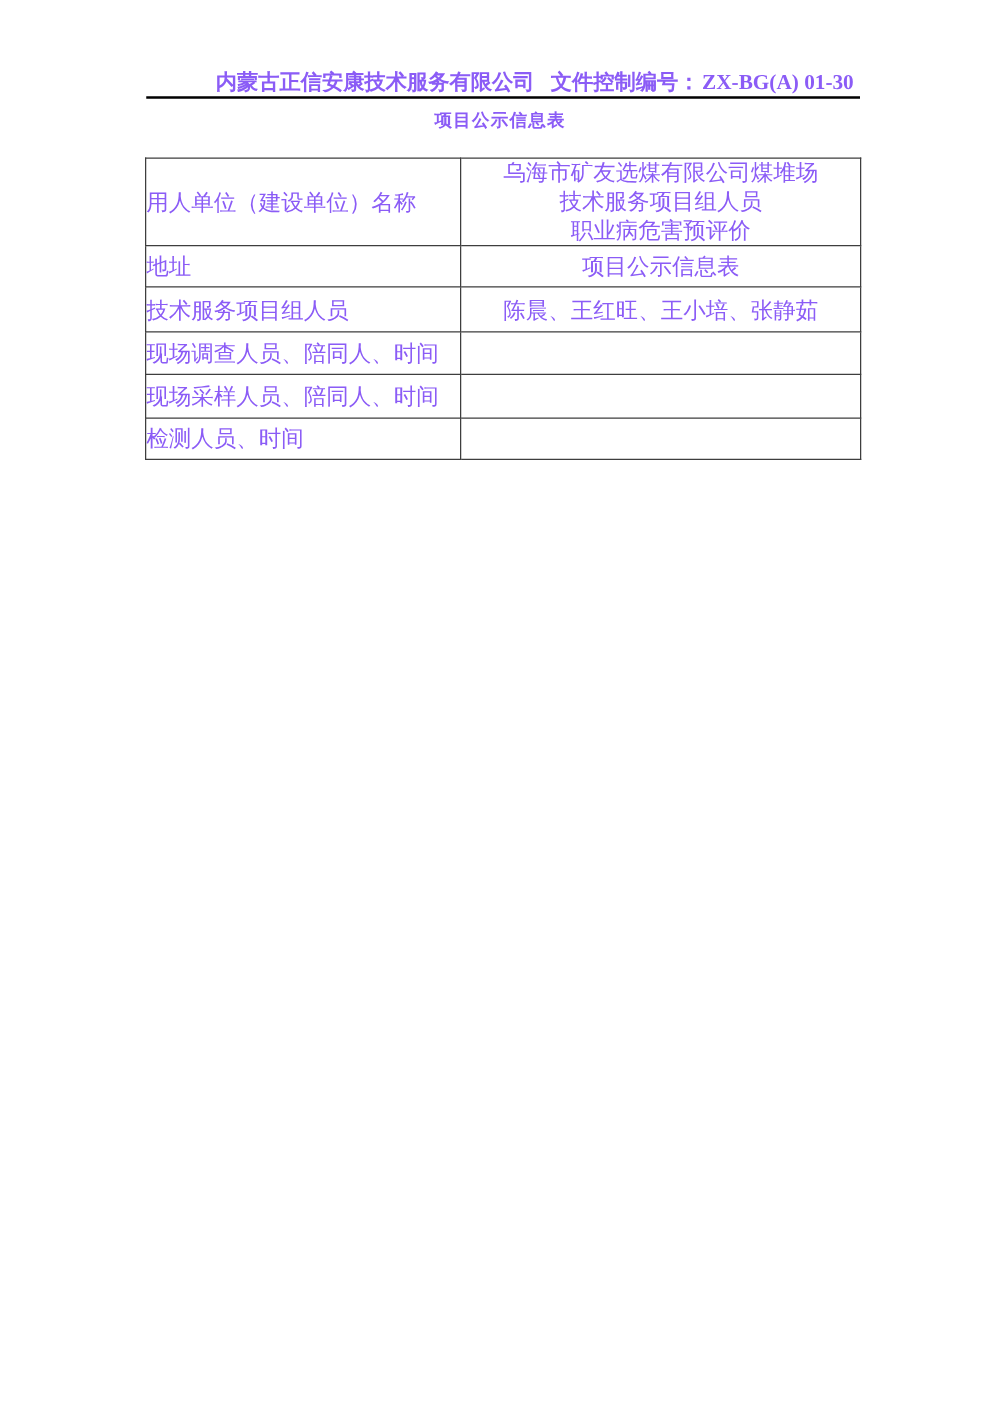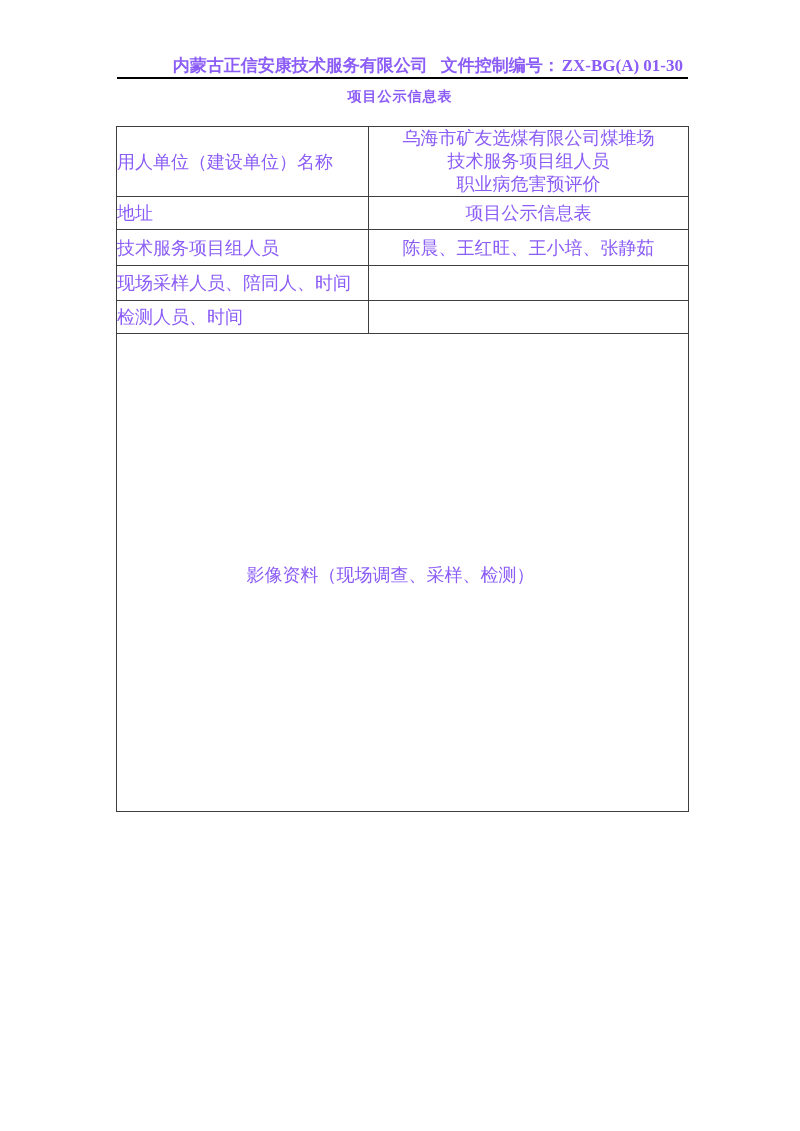--- a/index.html
+++ b/index.html
@@ -116,34 +116,33 @@
       <td colspan="2" class="label">地址</td>
       <td class="value">项目公示信息表</td>
     </tr>
 
 
     <tr class="r4">
       <td colspan="2" class="label">技术服务项目组人员</td>
       <td class="value">陈晨、王红旺、王小培、张静茹</td>
     </tr>
 
+    <tr class="r5">
+      <td colspan="2" class="label">现场调查人员、陪同人、时间</td>
+      <td class="value"></td>
+    </tr>
 
     <tr class="r6">
       <td colspan="2" class="label">现场采样人员、陪同人、时间</td>
       <td class="value"></td>
     </tr>
 
     <tr class="r7">
       <td colspan="2" class="label">检测人员、时间</td>
       <td class="value"></td>
     </tr>
 
-    <tr class="r8">
-      <td colspan="3" class="media-cell">
-        <div class="media-title">影像资料（现场调查、采样、检测）</div>
-      </td>
-    </tr>
 
 
   </tbody>
     </table>
 
 </div>
 
 </body></html>

